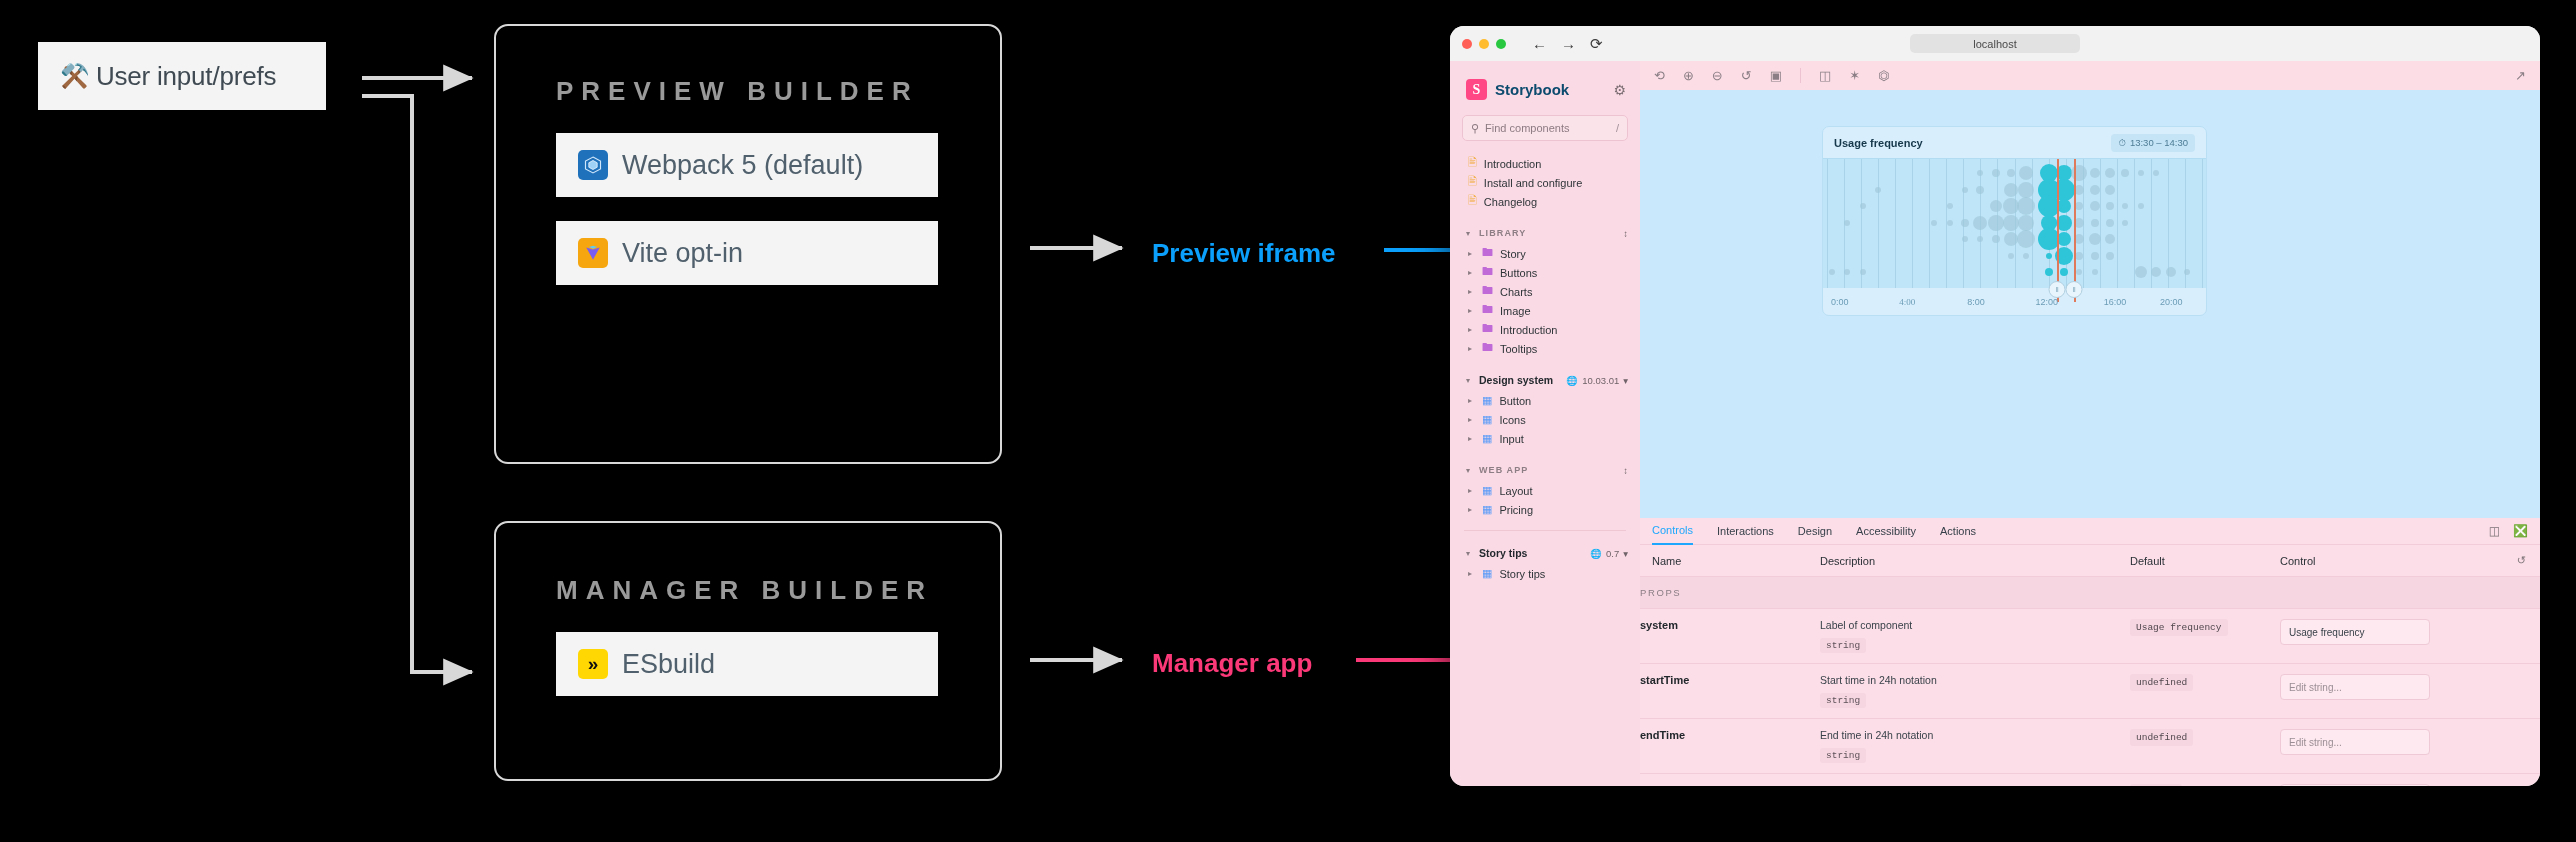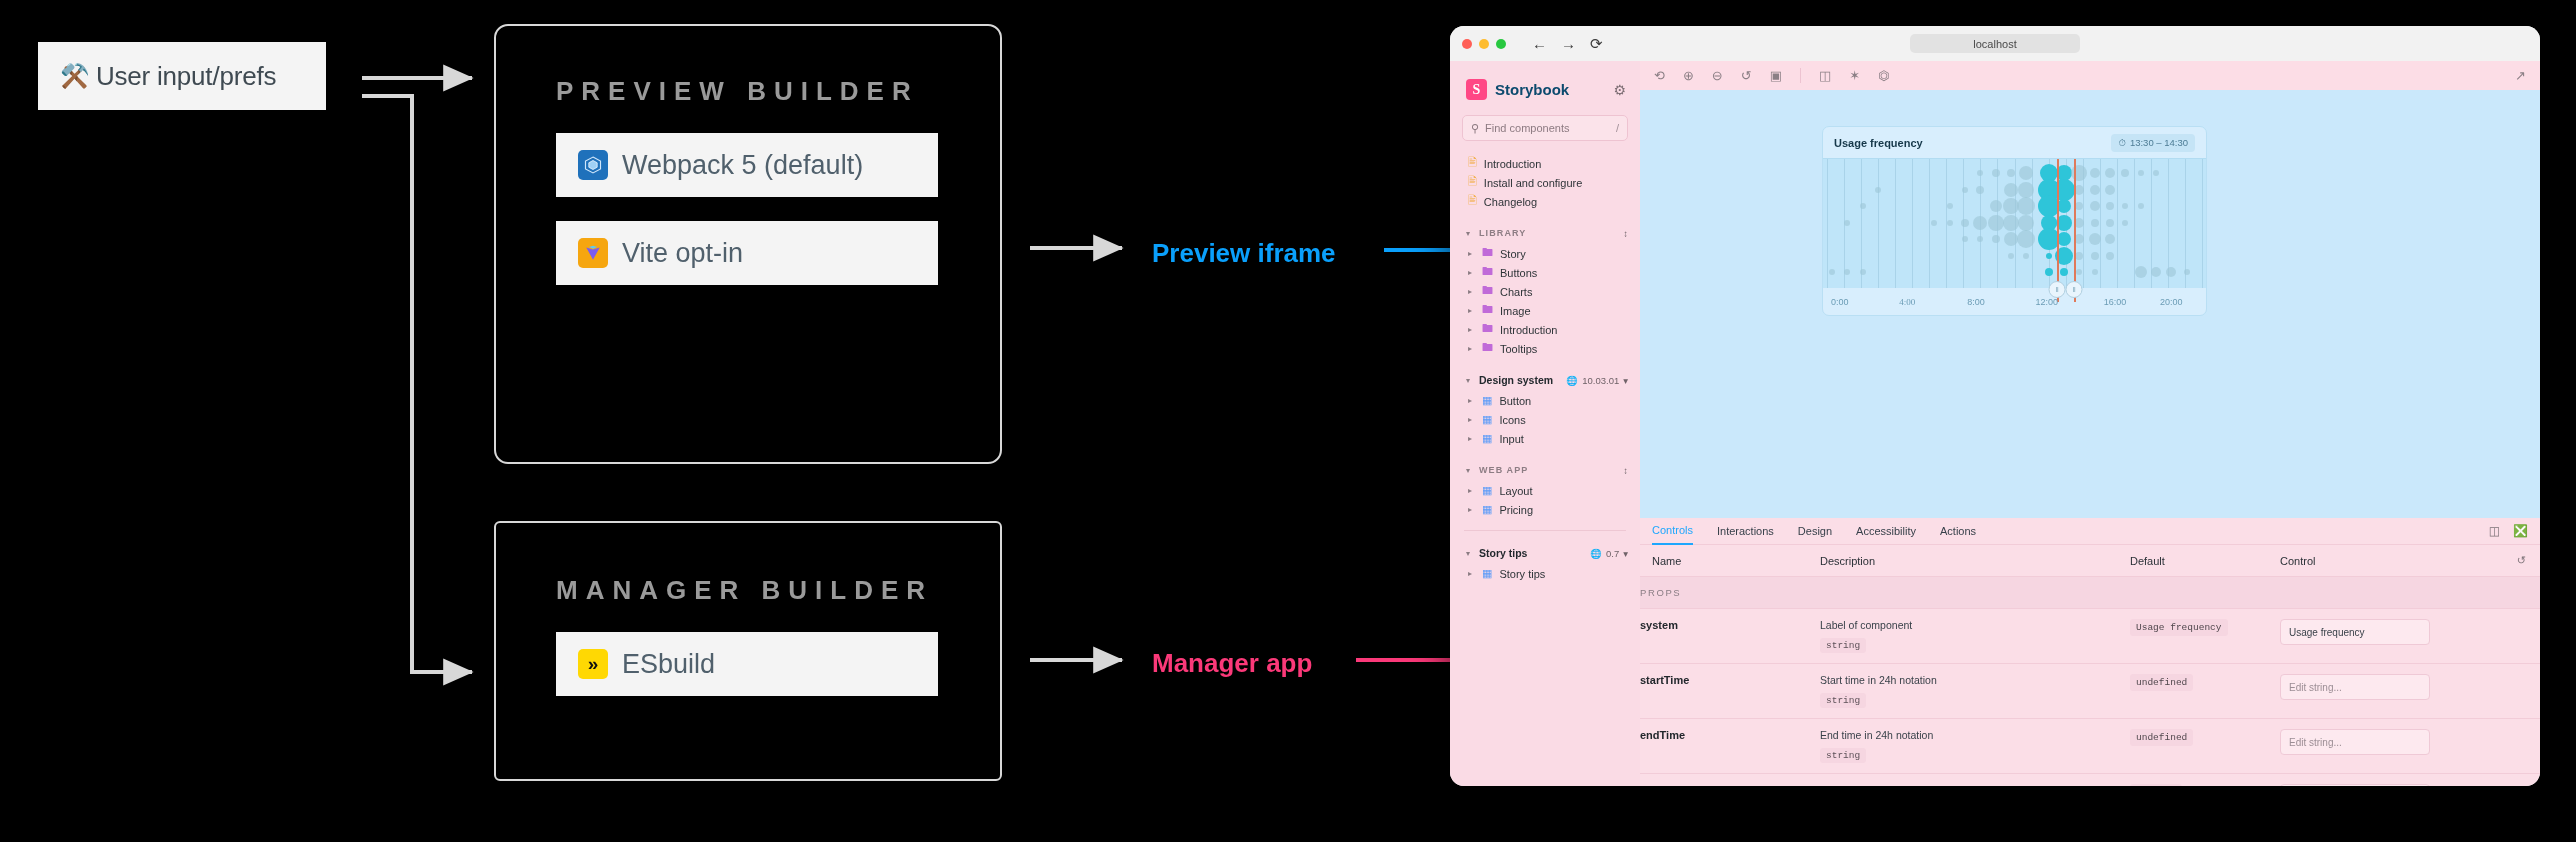--- a/index.html
+++ b/index.html
@@ -18,21 +18,21 @@
     padding-left: 22px;
   }
   .user-box .label { font-size: 26px; color: #3f4a52; letter-spacing: -0.2px; }
   .tool-icon { font-size: 24px; line-height: 1; }
 
   .builder-box {
     position: absolute; border: 2px solid #d8d8d8; border-radius: 14px;
     background: #000;
   }
   #preview-builder { left: 494px; top: 24px; width: 508px; height: 440px; }
-  #manager-builder { left: 494px; top: 521px; width: 508px; height: 260px; border-radius: 6px; }
+  #manager-builder { left: 494px; top: 521px; width: 508px; height: 260px; }
 
   .builder-title {
     color: #9a9a9a; font-size: 26px; font-weight: 700; letter-spacing: 8px;
     margin-left: 60px; margin-top: 50px;
   }
   #manager-builder .builder-title { margin-top: 52px; }
 
   .opt-list { margin: 26px 0 0 60px; }
   .opt-row {
     width: 382px; height: 64px; background: #f4f4f4;

